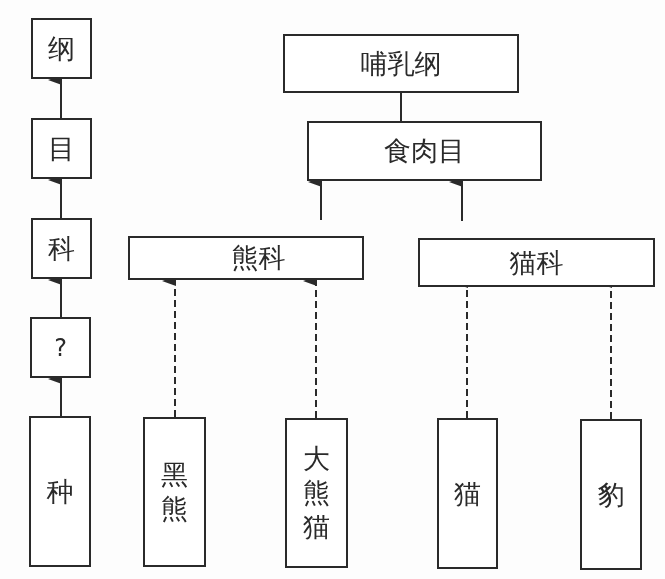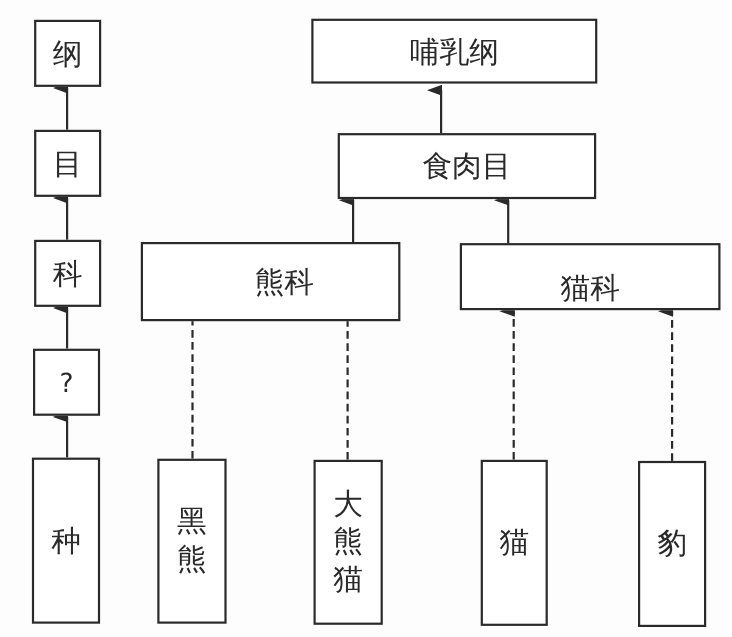--- a/index.html
+++ b/index.html
@@ -44,30 +44,30 @@
   <div class="box" style="left:31px;top:218px;width:61px;height:61px;">
       <span>科</span>
     </div>
   <div class="box" style="left:30px;top:317px;width:61px;height:61px;font-size:24px;">
       <span>?</span>
     </div>
   <div class="box" style="left:29px;top:416px;width:62px;height:151px;">
       <span>种</span>
     </div>
 
-  <div class="box" style="left:283px;top:17px;width:260px;height:59px;align-items:center;">
+  <div class="box" style="left:283px;top:34px;width:236px;height:59px;align-items:center;">
       <span>哺乳纲</span>
     </div>
   <div class="box" style="left:283px;top:121px;width:235px;height:60px;margin-left:24px;">
       <span>食肉目</span>
     </div>
-  <div class="box" style="left:128px;top:220px;width:236px;height:72px;padding-left:25px;">
+  <div class="box" style="left:128px;top:236px;width:236px;height:44px;padding-left:25px;">
       <span>熊科</span>
     </div>
-  <div class="box" style="left:418px;top:221px;width:237px;height:61px;align-items:flex-end;">
+  <div class="box" style="left:418px;top:238px;width:237px;height:49px;">
       <span>猫科</span>
     </div>
 
   <div class="box vbox" style="left:143px;top:417px;width:63px;height:150px;">
     <span>黑</span>
     <span>熊</span>
   </div>
   <div class="box vbox" style="left:285px;top:418px;width:63px;height:150px;">
     <span>大</span>
     <span>熊</span>

